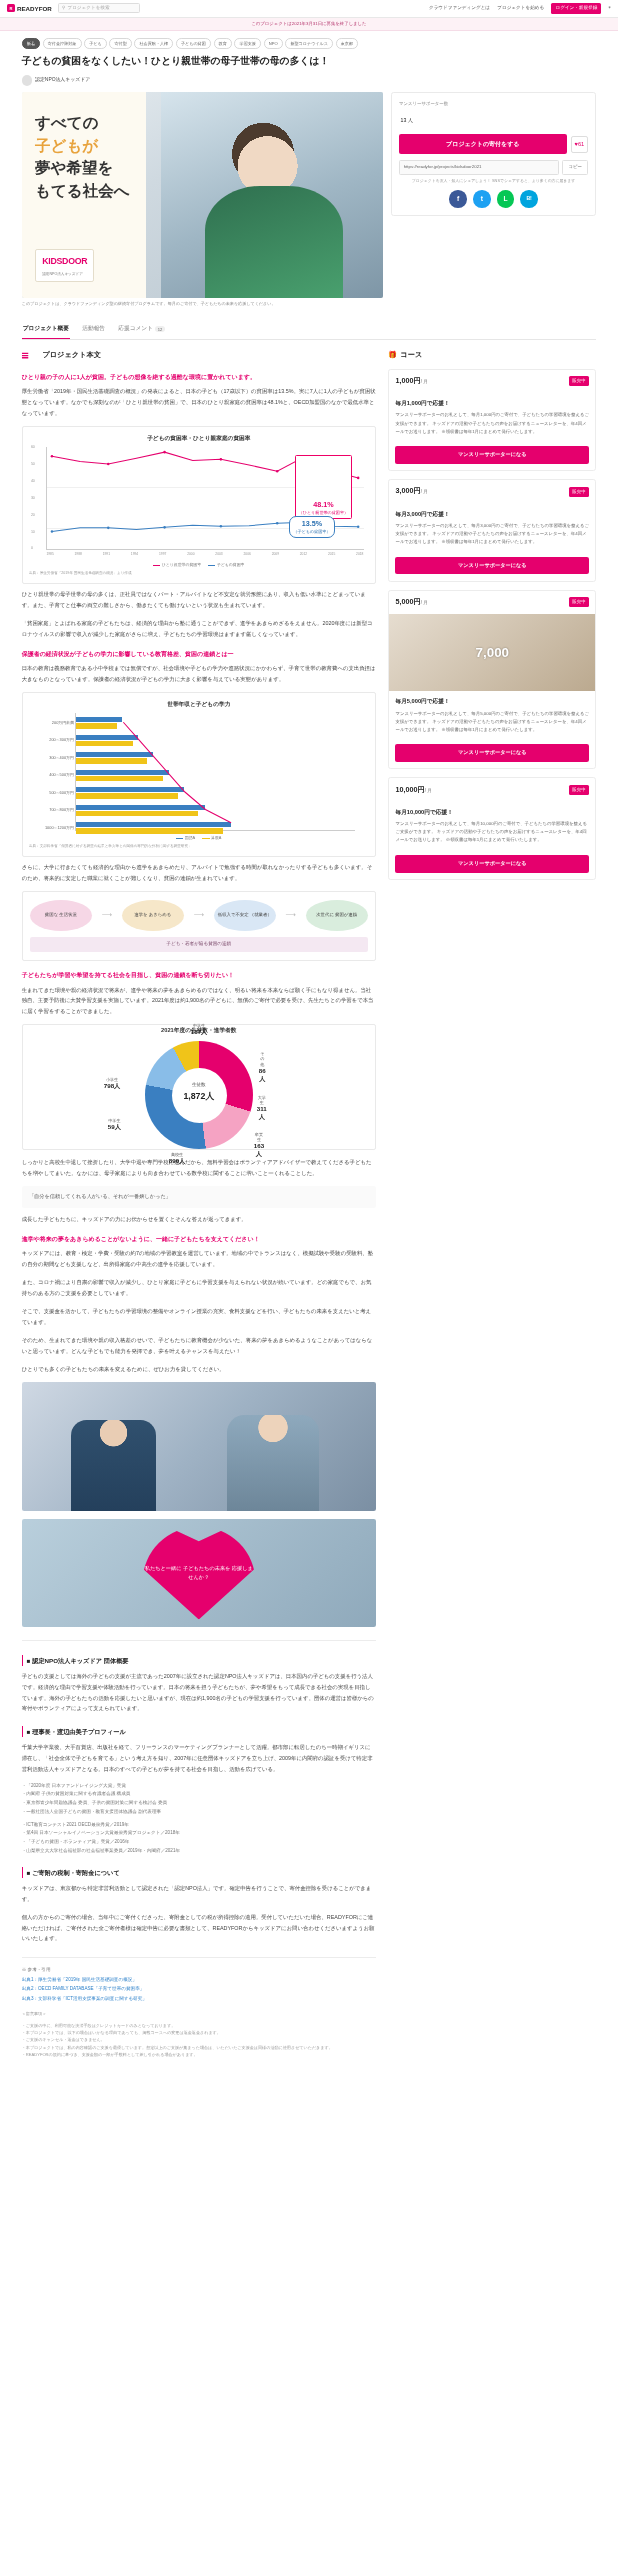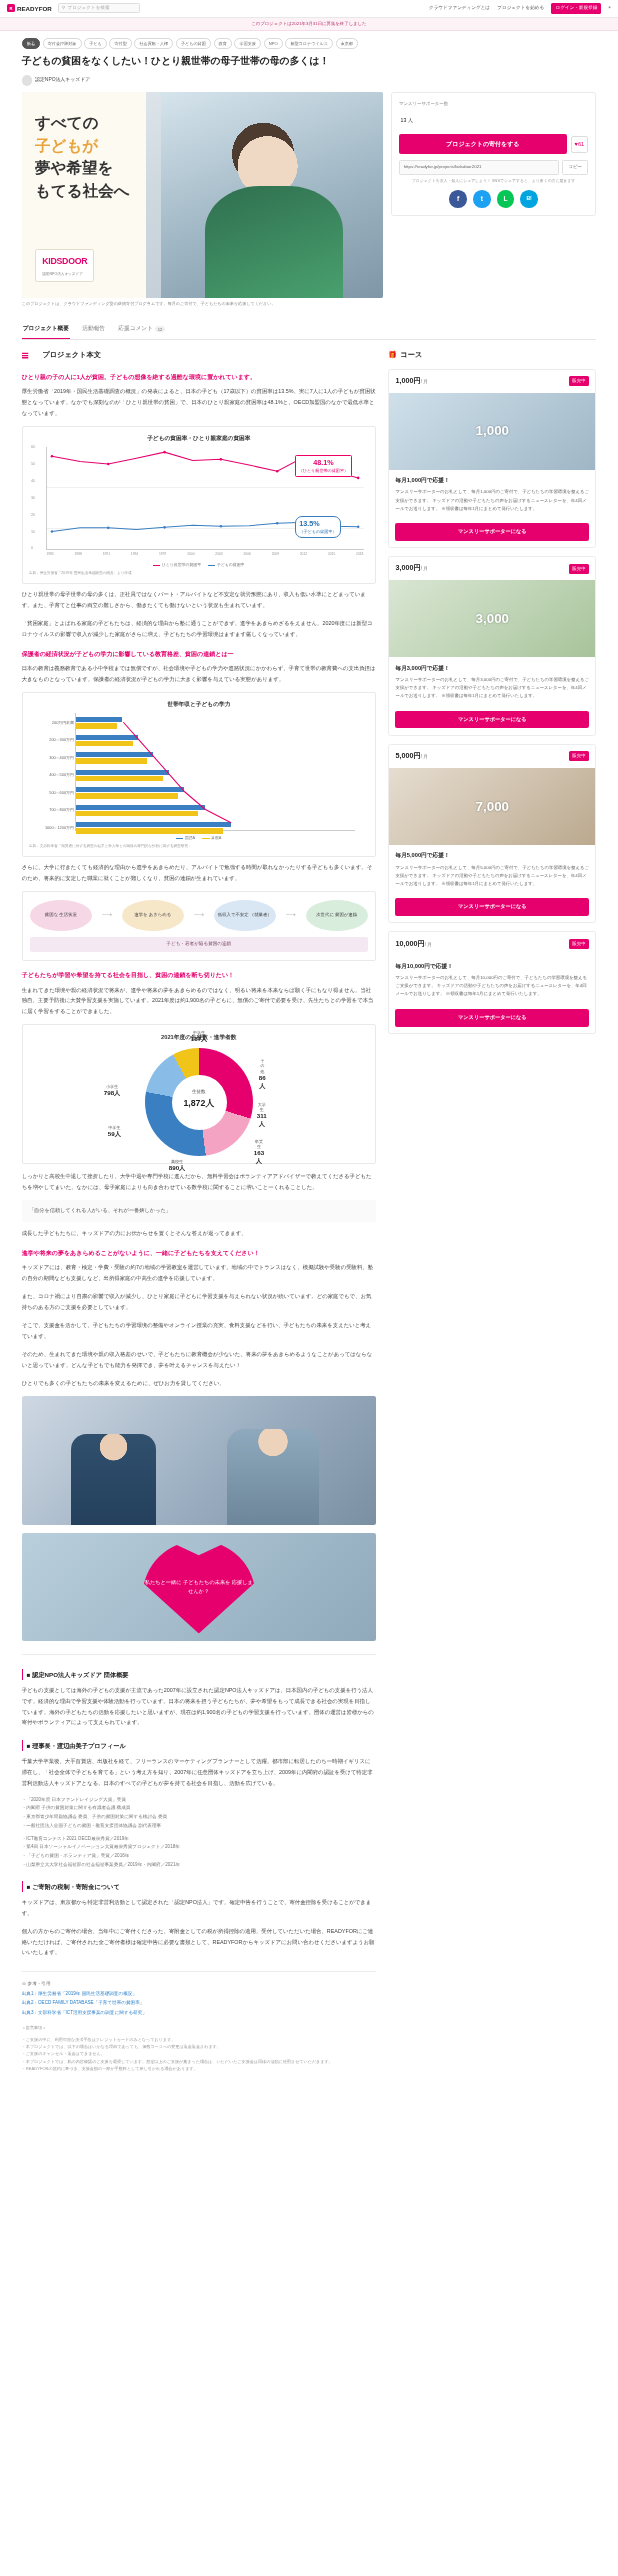--- a/index.html
+++ b/index.html
@@ -128,23 +128,23 @@
 
   
   .chart-card { border:0.5px solid #e9e9e9;border-radius:2.1px;padding:6.2px;margin:4.1px 0 5.2px;background:#fff; }
   .chart-title { text-align:center;font-size:5.7px;font-weight:bold;color:#333;margin-bottom:4.1px; }
   .plot { position:relative;height:103px;border-left:0.5px solid #ccc;border-bottom:0.5px solid #ccc;margin:0 5.2px 0 17.5px;background:
      repeating-linear-gradient(to top, transparent 0 20px, #f0f0f0 20px 20.6px); }
   .plot .yl { position:absolute;left:-16.5px;font-size:3.6px;color:#999; }
   .xlabels { display:flex;justify-content:space-between;margin:2.1px 5.2px 0 17.5px;font-size:3.3px;color:#999; }
   .cal1 { position:absolute;right:11.3px;top:8.2px;background:#fff;border:0.5px solid #e06; color:#e5006d;
           font-size:4.1px;padding:2.1px 3.1px;border-radius:1.5px;text-align:center;line-height:1.4;}
-  .cal1 .big{font-size:7.2px;font-weight:bold;display:block;}
-  .cal2 { position:absolute;right:23px;bottom:11.3px;background:#fff;border:0.5px solid #3a7fc1;color:#2a6fb0;
-          font-size:4.1px;padding:2.1px 3.1px;border-radius:7px;line-height:1.4;}
+  .cal1 .big{font-size:7.2px;font-weight:bold;display:block;margin-top:42px;}
+  .cal2 { position:absolute;right:29px;bottom:11.3px;background:#fff;border:0.5px solid #3a7fc1;color:#2a6fb0;
+          font-size:4.1px;padding:2.1px 3.1px;border-radius:7px;text-align:center;line-height:1.4;}
   .cal2 .big{font-size:7.2px;font-weight:bold;display:block;}
   .legend { display:flex;gap:7.2px;justify-content:center;font-size:3.9px;color:#777;margin-top:3.1px; }
   .legend i{display:inline-block;width:7.2px;height:1px;vertical-align:middle;margin-right:1.5px;}
   .src { font-size:3.6px;color:#999;margin-top:2.6px;line-height:1.6; }
 
   
   .barchart { height:118px;margin:3.1px 13.4px 0 46px;position:relative;border-left:0.5px solid #ccc;border-bottom:0.5px solid #ccc; }
   .bar-row { display:flex;align-items:center;height:17.5px;position:relative; }
   .bar-lab { position:absolute;left:-45px;width:43px;text-align:right;font-size:3.9px;color:#666; }
   .bar { height:5.2px;background:#3a7fc1;margin-top:1.5px; }
@@ -153,21 +153,21 @@
   
   .flow { border:0.5px solid #e9e9e9;border-radius:2.1px;padding:8.2px 7.2px;margin:5.2px 0 6.2px; }
   .flow-row { display:flex;align-items:center;justify-content:space-between;gap:4.1px; }
   .bubble { width:62px;height:31px;border-radius:50%;display:flex;align-items:center;justify-content:center;
             text-align:center;font-size:4.4px;line-height:1.5;color:#444; }
   .bb1{background:#f6d7e6;} .bb2{background:#f6e7c9;} .bb3{background:#d9e7f5;} .bb4{background:#d9eddd;}
   .arrow { color:#bbb;font-size:7.2px; }
   .flow-bottom { margin-top:6.2px;background:#f4e8f2;border-radius:2.1px;text-align:center;font-size:4.6px;color:#7b4a6b;padding:3.1px; }
 
   
-  .donut-card { border:0.5px solid #e9e9e9;border-radius:2.1px;padding:7px;margin:5.2px 0 7.2px;text-align:center; }
+  .donut-card { border:0.5px solid #e9e9e9;border-radius:2.1px;padding:0;margin:5.2px 0 7.2px;text-align:center; }
   .donut-title{font-size:5.7px;font-weight:bold;color:#333;margin-bottom:5.2px;}
   .donut-wrap{position:relative;width:108px;height:108px;margin:0 auto;}
   .donut{
     width:108px;height:108px;border-radius:50%;
     background:conic-gradient(#e5006d 0 30%, #f5a3c3 30% 48%, #3a7fc1 48% 78%, #89bde8 78% 92%, #f0c419 92% 100%);
   }
   .donut:after{content:"";position:absolute;left:27px;top:27px;width:55px;height:55px;background:#fff;border-radius:50%;}
   .donut-center{position:absolute;left:0;top:40px;width:108px;text-align:center;font-size:4.6px;color:#555;z-index:2;}
   .donut-center b{display:block;font-size:8.8px;color:#222;}
   .dl{position:absolute;font-size:4.1px;color:#555;text-align:center;line-height:1.3;}
@@ -581,41 +581,35 @@
       <div class="rail-head">
         <span>🎁</span>
         <span>コース</span>
       </div>
 
       <div class="course">
         <div class="course-top">
           <div class="course-price"><span>1,000円</span><span class="mo">/ 月</span></div>
           <div class="course-stock">販売中</div>
         </div>
-        <div class="course-img">
-            <span class="ribbon">1,000</span>
-          </div>
         <div class="course-body">
           <div class="course-name">毎月1,000円で応援！</div>
           <div class="course-desc">マンスリーサポーターのお礼として、毎月1,000円のご寄付で、子どもたちの学習環境を整えるご支援ができます。
 
 キッズドアの活動や子どもたちの声をお届けするニュースレターを、年4回メールでお送りします。
 ※領収書は毎年1月にまとめて発行いたします。</div>
         </div>
         <div class="course-btn">マンスリーサポーターになる</div>
       </div>
 
       <div class="course">
         <div class="course-top">
           <div class="course-price"><span>3,000円</span><span class="mo">/ 月</span></div>
           <div class="course-stock">販売中</div>
         </div>
-        <div class="course-img" style="background:linear-gradient(140deg,#d9e6d3,#a8c49b)">
-            <span class="ribbon">3,000</span>
-          </div>
         <div class="course-body">
           <div class="course-name">毎月3,000円で応援！</div>
           <div class="course-desc">マンスリーサポーターのお礼として、毎月3,000円のご寄付で、子どもたちの学習環境を整えるご支援ができます。
 
 キッズドアの活動や子どもたちの声をお届けするニュースレターを、年4回メールでお送りします。
 ※領収書は毎年1月にまとめて発行いたします。</div>
         </div>
         <div class="course-btn">マンスリーサポーターになる</div>
       </div>
 

